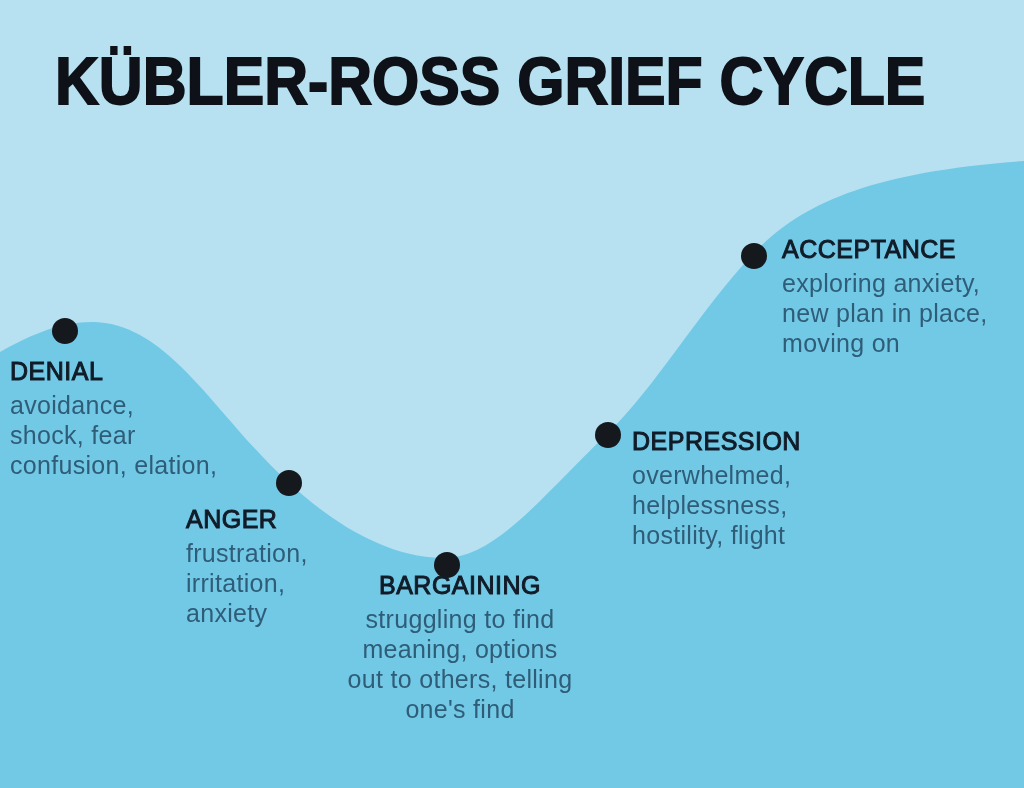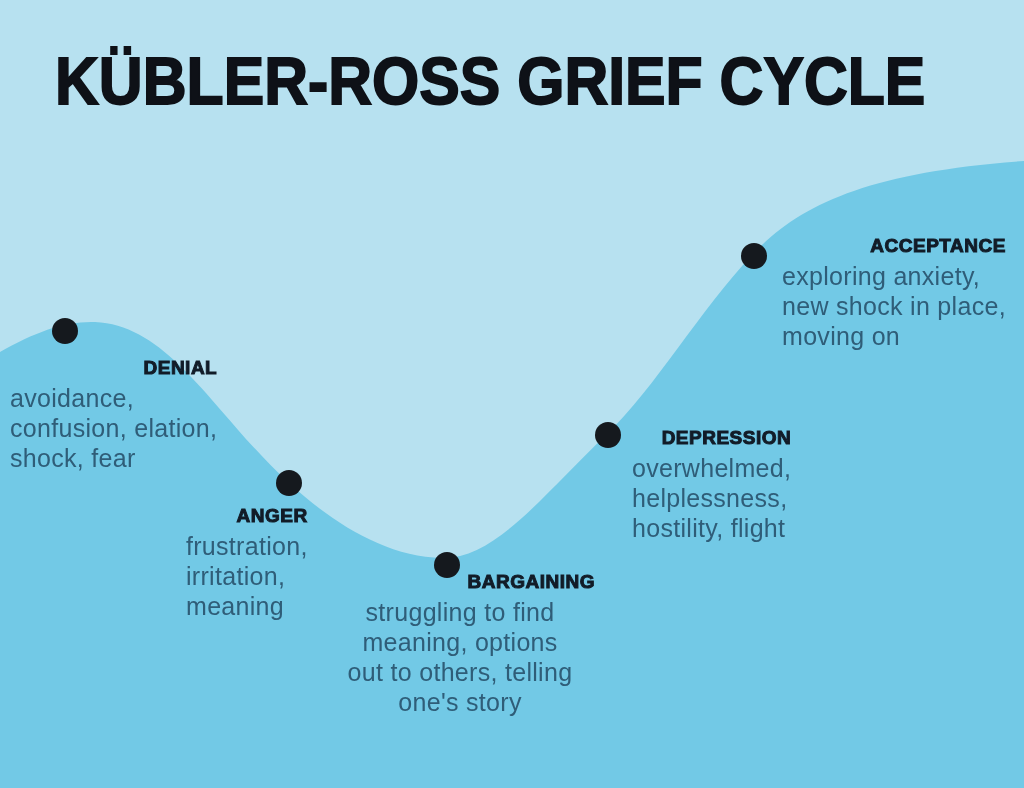--- a/index.html
+++ b/index.html
@@ -36,25 +36,24 @@
   .dot-bargaining{left:434px;top:552px;}
   .dot-depression{left:595px;top:422px;}
   .dot-acceptance{left:741px;top:243px;}
   .label{position:absolute;}
   .label-denial{left:10px;top:358px;}
   .label-anger{left:186px;top:506px;}
   .label-bargaining{left:325px;top:572px;width:270px;text-align:center;}
   .label-depression{left:632px;top:428px;}
   .label-acceptance{left:782px;top:236px;}
   .stage-name{
-    font-size:19px;font-weight:bold;color:var(--heading-text);
+    font-size:25px;font-weight:normal;color:var(--heading-text);
     letter-spacing:0.5px;line-height:1.1;margin-bottom:4px;
     -webkit-text-stroke:1px var(--heading-text);
     white-space:nowrap;
-    text-align:right;
   }
   .label-bargaining .stage-name{white-space:normal;}
   .stage-desc{
     font-size:25px;line-height:30px;color:var(--body-text);
     letter-spacing:0.3px;
   }
   .desc-line{white-space:nowrap;}
   .label-bargaining .desc-line{white-space:normal;}
 </style>
 </head>
@@ -70,47 +69,47 @@
   </svg>
 
   <h1 class="title">KÜBLER-ROSS GRIEF CYCLE</h1>
 
   <div class="stage">
     <span class="dot dot-denial"></span>
     <div class="label label-denial">
       <div class="stage-name">DENIAL</div>
       <div class="stage-desc">
         <div class="desc-line">avoidance,</div>
+        <div class="desc-line">shock, fear</div>
         <div class="desc-line">confusion, elation,</div>
-        <div class="desc-line">shock, fear</div>
       </div>
     </div>
   </div>
 
   <div class="stage">
     <span class="dot dot-anger"></span>
     <div class="label label-anger">
       <div class="stage-name">ANGER</div>
       <div class="stage-desc">
         <div class="desc-line">frustration,</div>
         <div class="desc-line">irritation,</div>
-        <div class="desc-line">meaning</div>
+        <div class="desc-line">anxiety</div>
       </div>
     </div>
   </div>
 
   <div class="stage">
     <span class="dot dot-bargaining"></span>
     <div class="label label-bargaining">
       <div class="stage-name">BARGAINING</div>
       <div class="stage-desc">
         <div class="desc-line">struggling to find</div>
         <div class="desc-line">meaning, options</div>
         <div class="desc-line">out to others, telling</div>
-        <div class="desc-line">one's story</div>
+        <div class="desc-line">one's find</div>
       </div>
     </div>
   </div>
 
   <div class="stage">
     <span class="dot dot-depression"></span>
     <div class="label label-depression">
       <div class="stage-name">DEPRESSION</div>
       <div class="stage-desc">
         <div class="desc-line">overwhelmed,</div>
@@ -119,19 +118,19 @@
       </div>
     </div>
   </div>
 
   <div class="stage">
     <span class="dot dot-acceptance"></span>
     <div class="label label-acceptance">
       <div class="stage-name">ACCEPTANCE</div>
       <div class="stage-desc">
         <div class="desc-line">exploring anxiety,</div>
-        <div class="desc-line">new shock in place,</div>
+        <div class="desc-line">new plan in place,</div>
         <div class="desc-line">moving on</div>
       </div>
     </div>
   </div>
 
 </div>
 
 </body></html>

